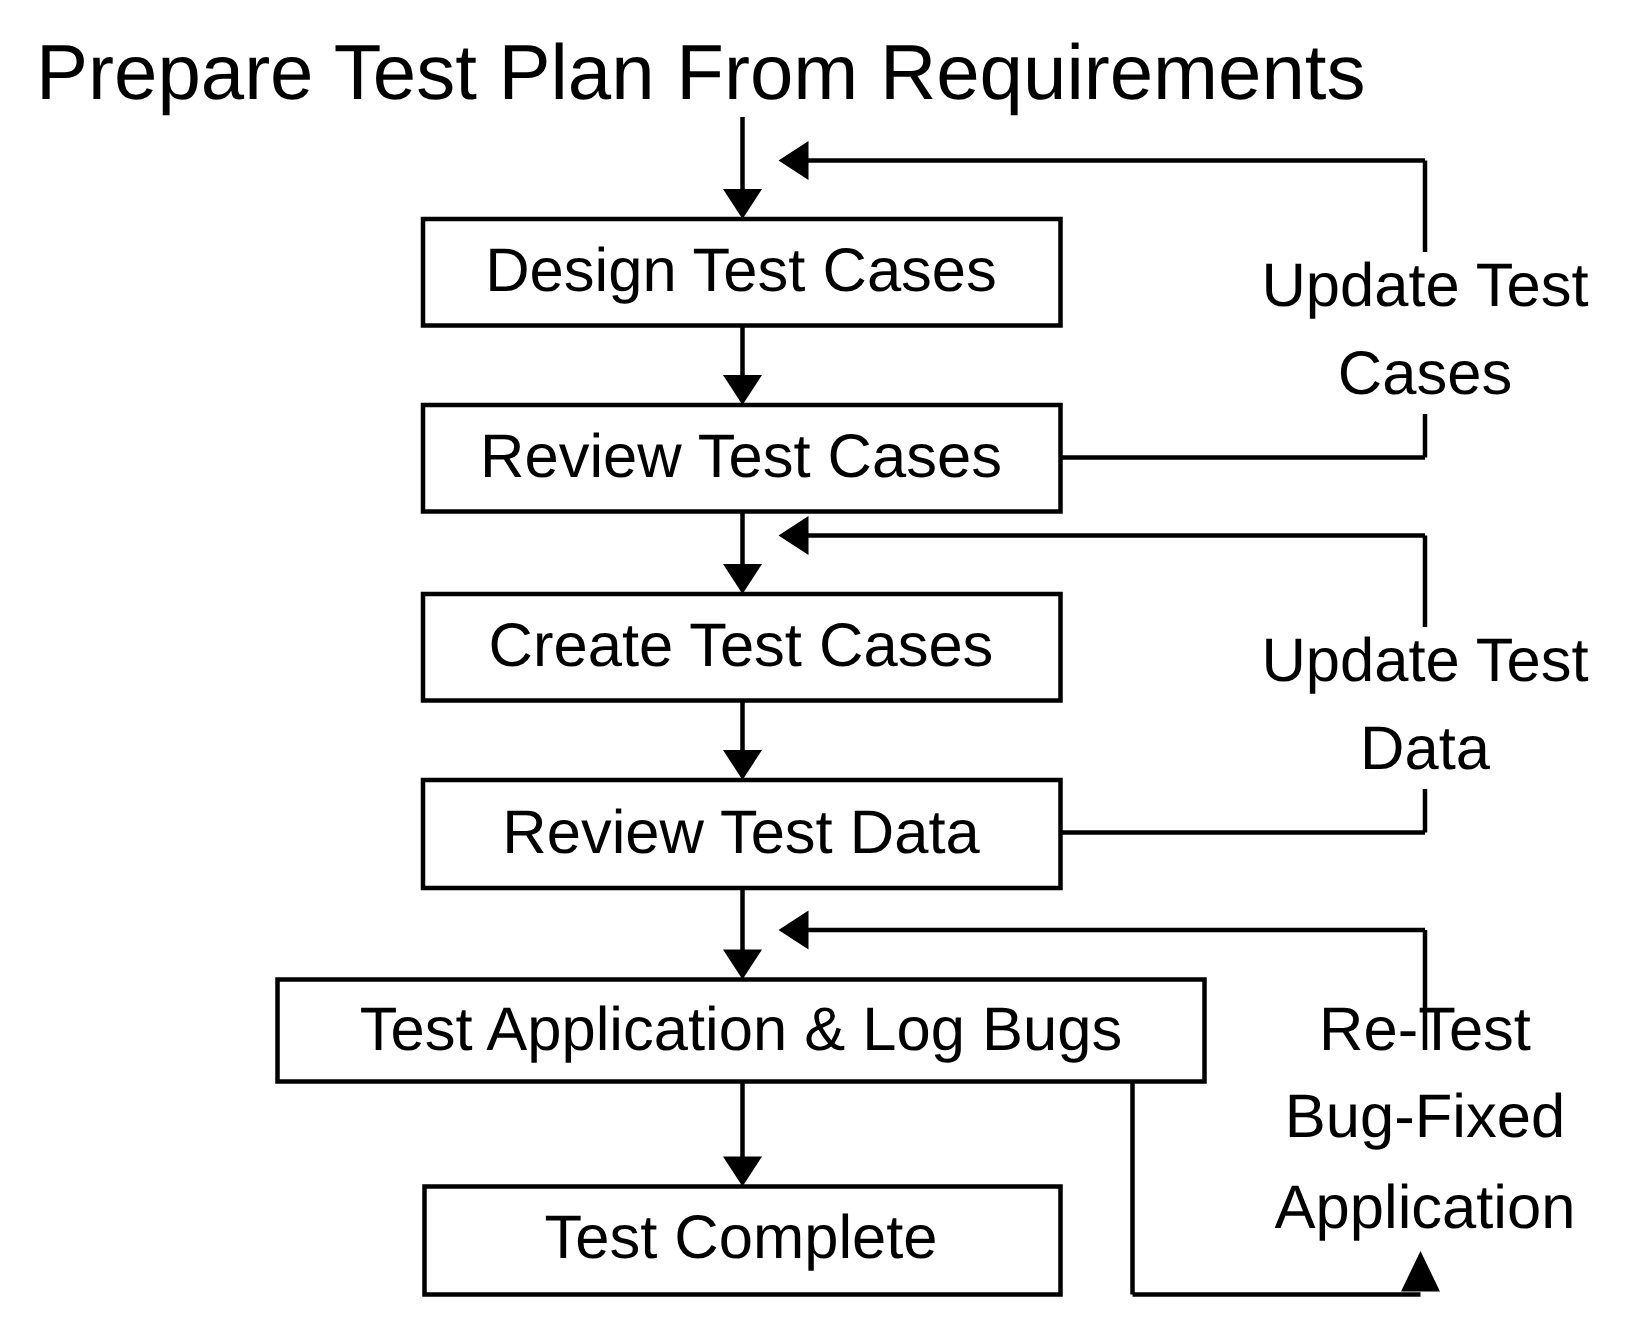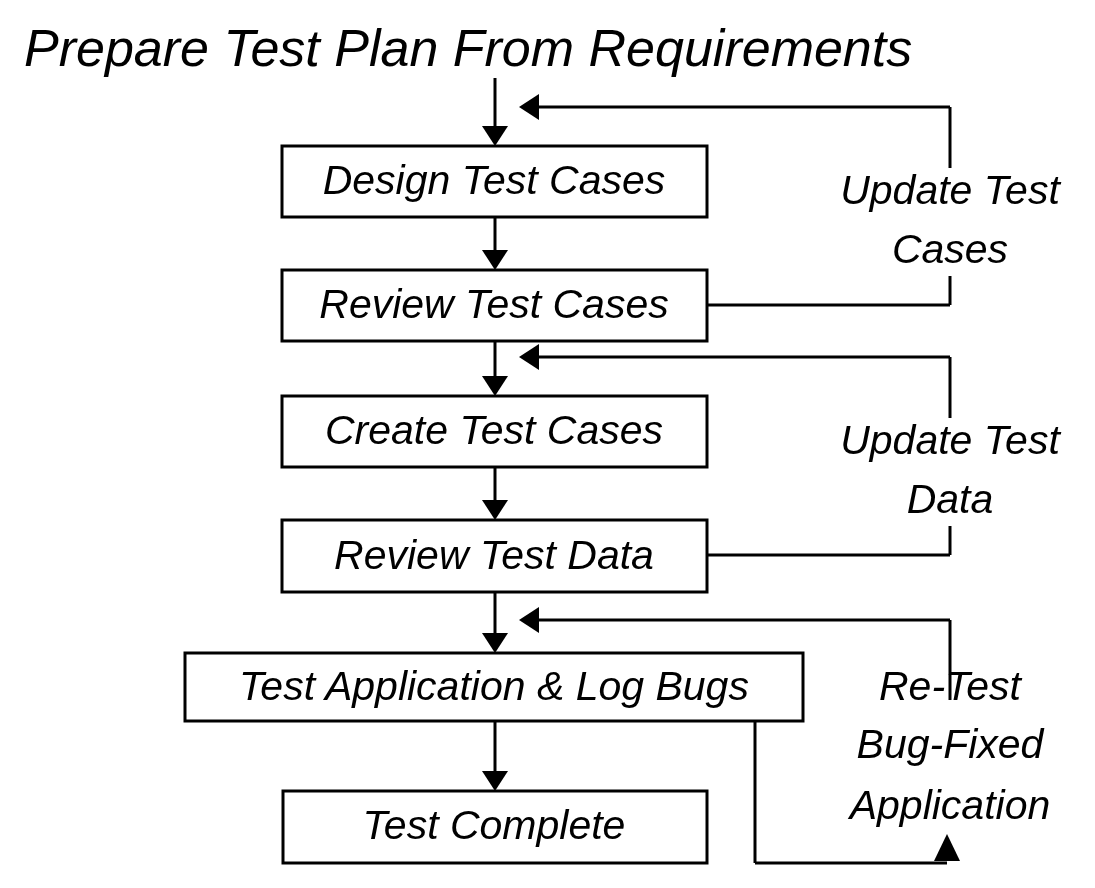--- a/index.html
+++ b/index.html
@@ -7,21 +7,20 @@
     padding: 0;
     background: #ffffff;
   }
   #canvas {
     position: relative;
     width: 1095px;
     height: 888px;
     background: #ffffff;
     overflow: hidden;
     font-family: "Liberation Sans", sans-serif;
-    font-style: italic;
   }
   svg#flow {
     position: absolute;
     top: 0;
     left: 0;
     width: 1095px;
     height: 888px;
   }
   .node-rect {
     fill: #ffffff;

